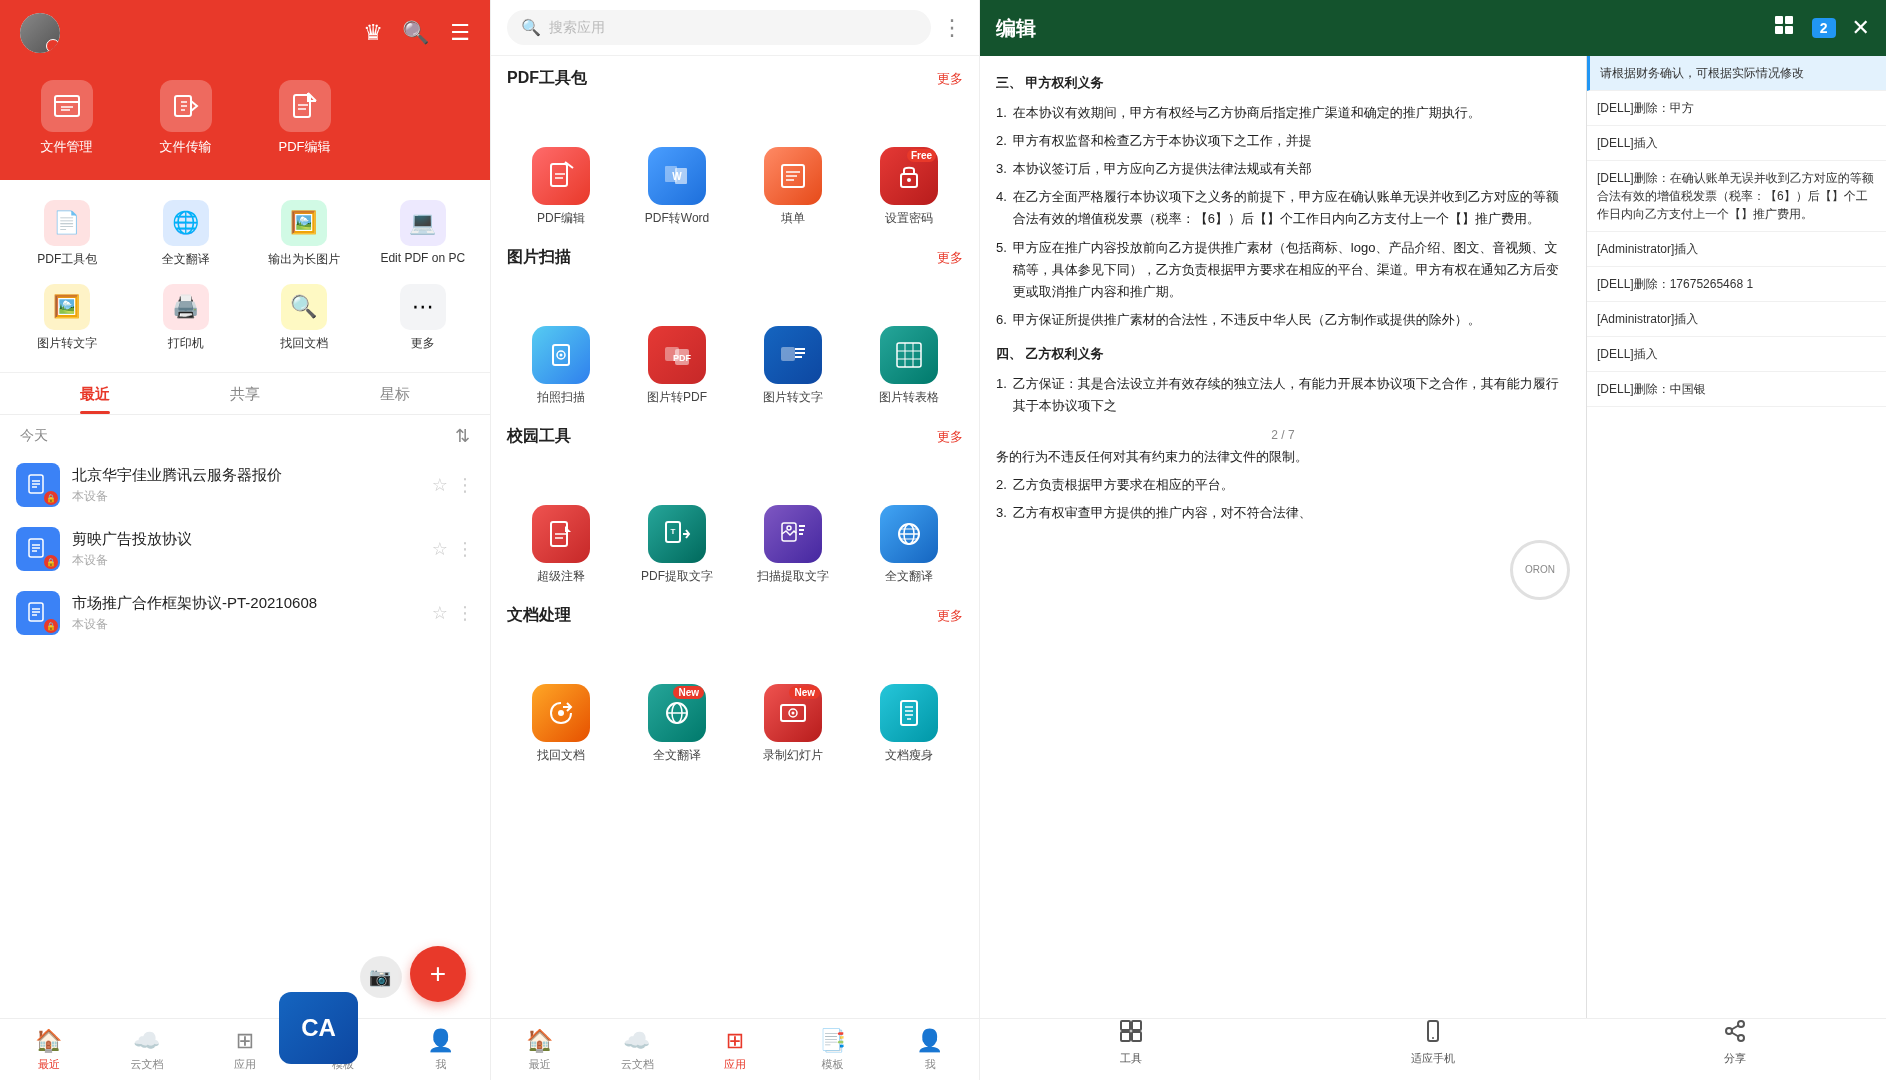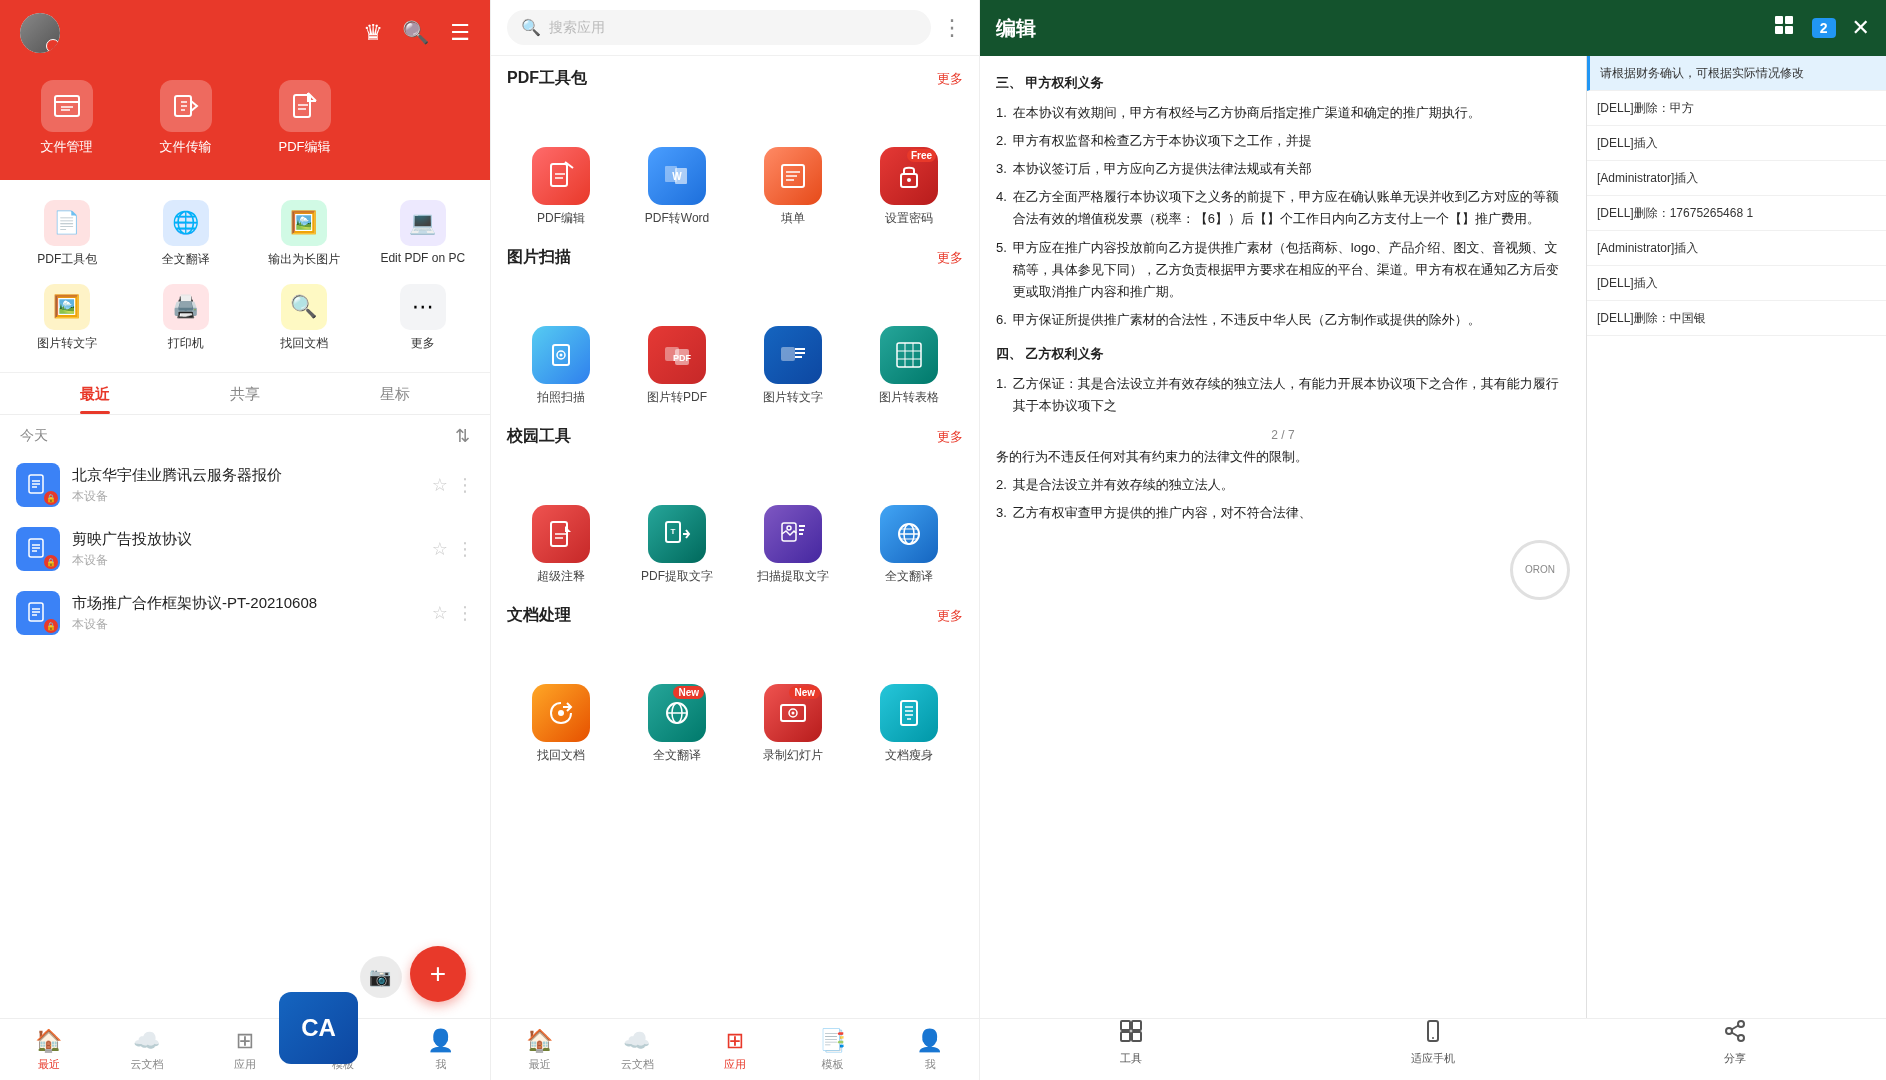--- a/index.html
+++ b/index.html
@@ -1179,41 +1179,44 @@
         <span>乙方保证：其是合法设立并有效存续的独立法人，有能力开展本协议项下之合作，其有能力履行其于本协议项下之</span>
       </div>
 
       <div class="doc-page-indicator">2 / 7</div>
 
       <div class="doc-item">
         <span>务的行为不违反任何对其有约束力的法律文件的限制。</span>
       </div>
       <div class="doc-item">
         <span>2.</span>
-        <span>其是合法设立并有效存续的独立法人。</span>
+        <span>乙方负责根据甲方要求在相应的平台。</span>
       </div>
       <div class="doc-item">
         <span>3.</span>
         <span>乙方有权审查甲方提供的推广内容，对不符合法律、</span>
       </div>
 
       <div style="display:flex; justify-content:flex-end; margin-top:16px;">
         <div style="width:60px; height:60px; border-radius:50%; border:3px solid #e0e0e0; display:flex; align-items:center; justify-content:center; font-size:10px; color:#888;">ORON</div>
       </div>
     </div>
 
     <div class="right-sidebar">
       <div class="comment-item highlight-blue">
         <span>请根据财务确认，可根据实际情况修改</span>
       </div>
       <div class="comment-item">
         <span>[DELL]删除：甲方</span>
       </div>
       <div class="comment-item">
         <span>[DELL]插入</span>
+      </div>
+      <div class="comment-item">
+        <span>[DELL]删除：在确认账单无误并收到乙方对应的等额合法有效的增值税发票（税率：【6】）后【】个工作日内向乙方支付上一个【】推广费用。</span>
       </div>
       <div class="comment-item">
         <span>[Administrator]插入</span>
       </div>
       <div class="comment-item">
         <span>[DELL]删除：17675265468
 1</span>
       </div>
       <div class="comment-item">
         <span>[Administrator]插入</span>

